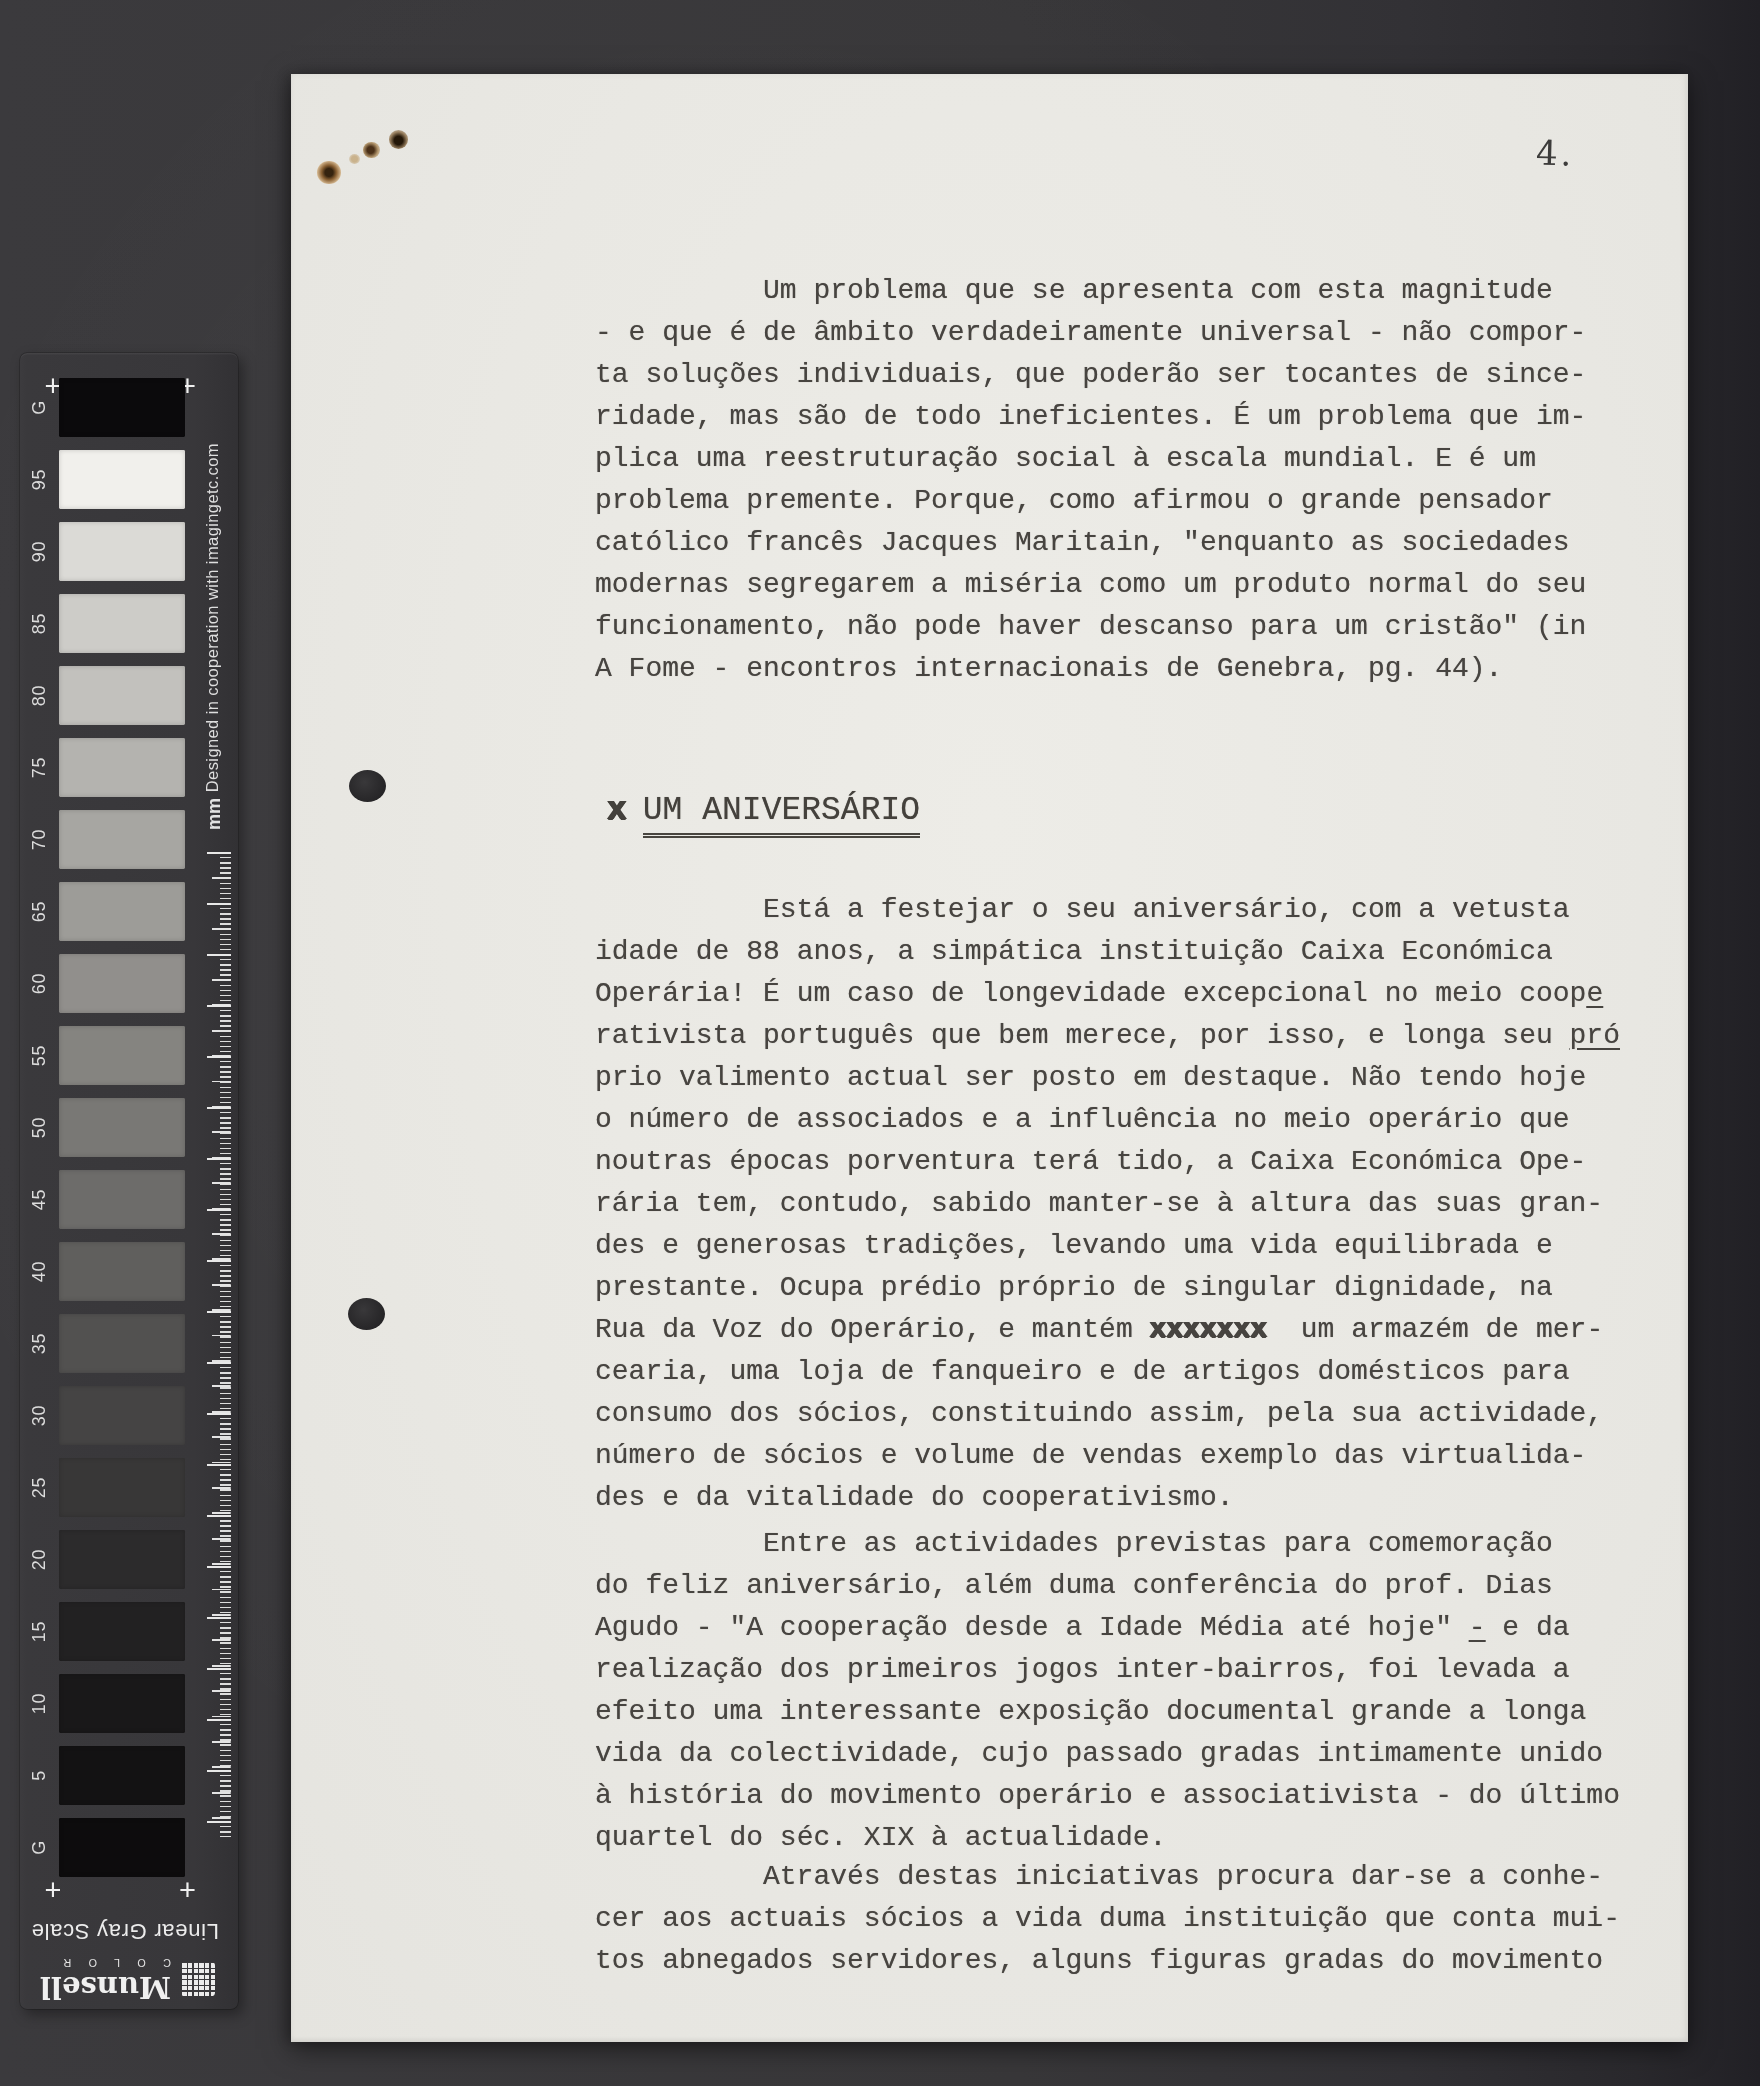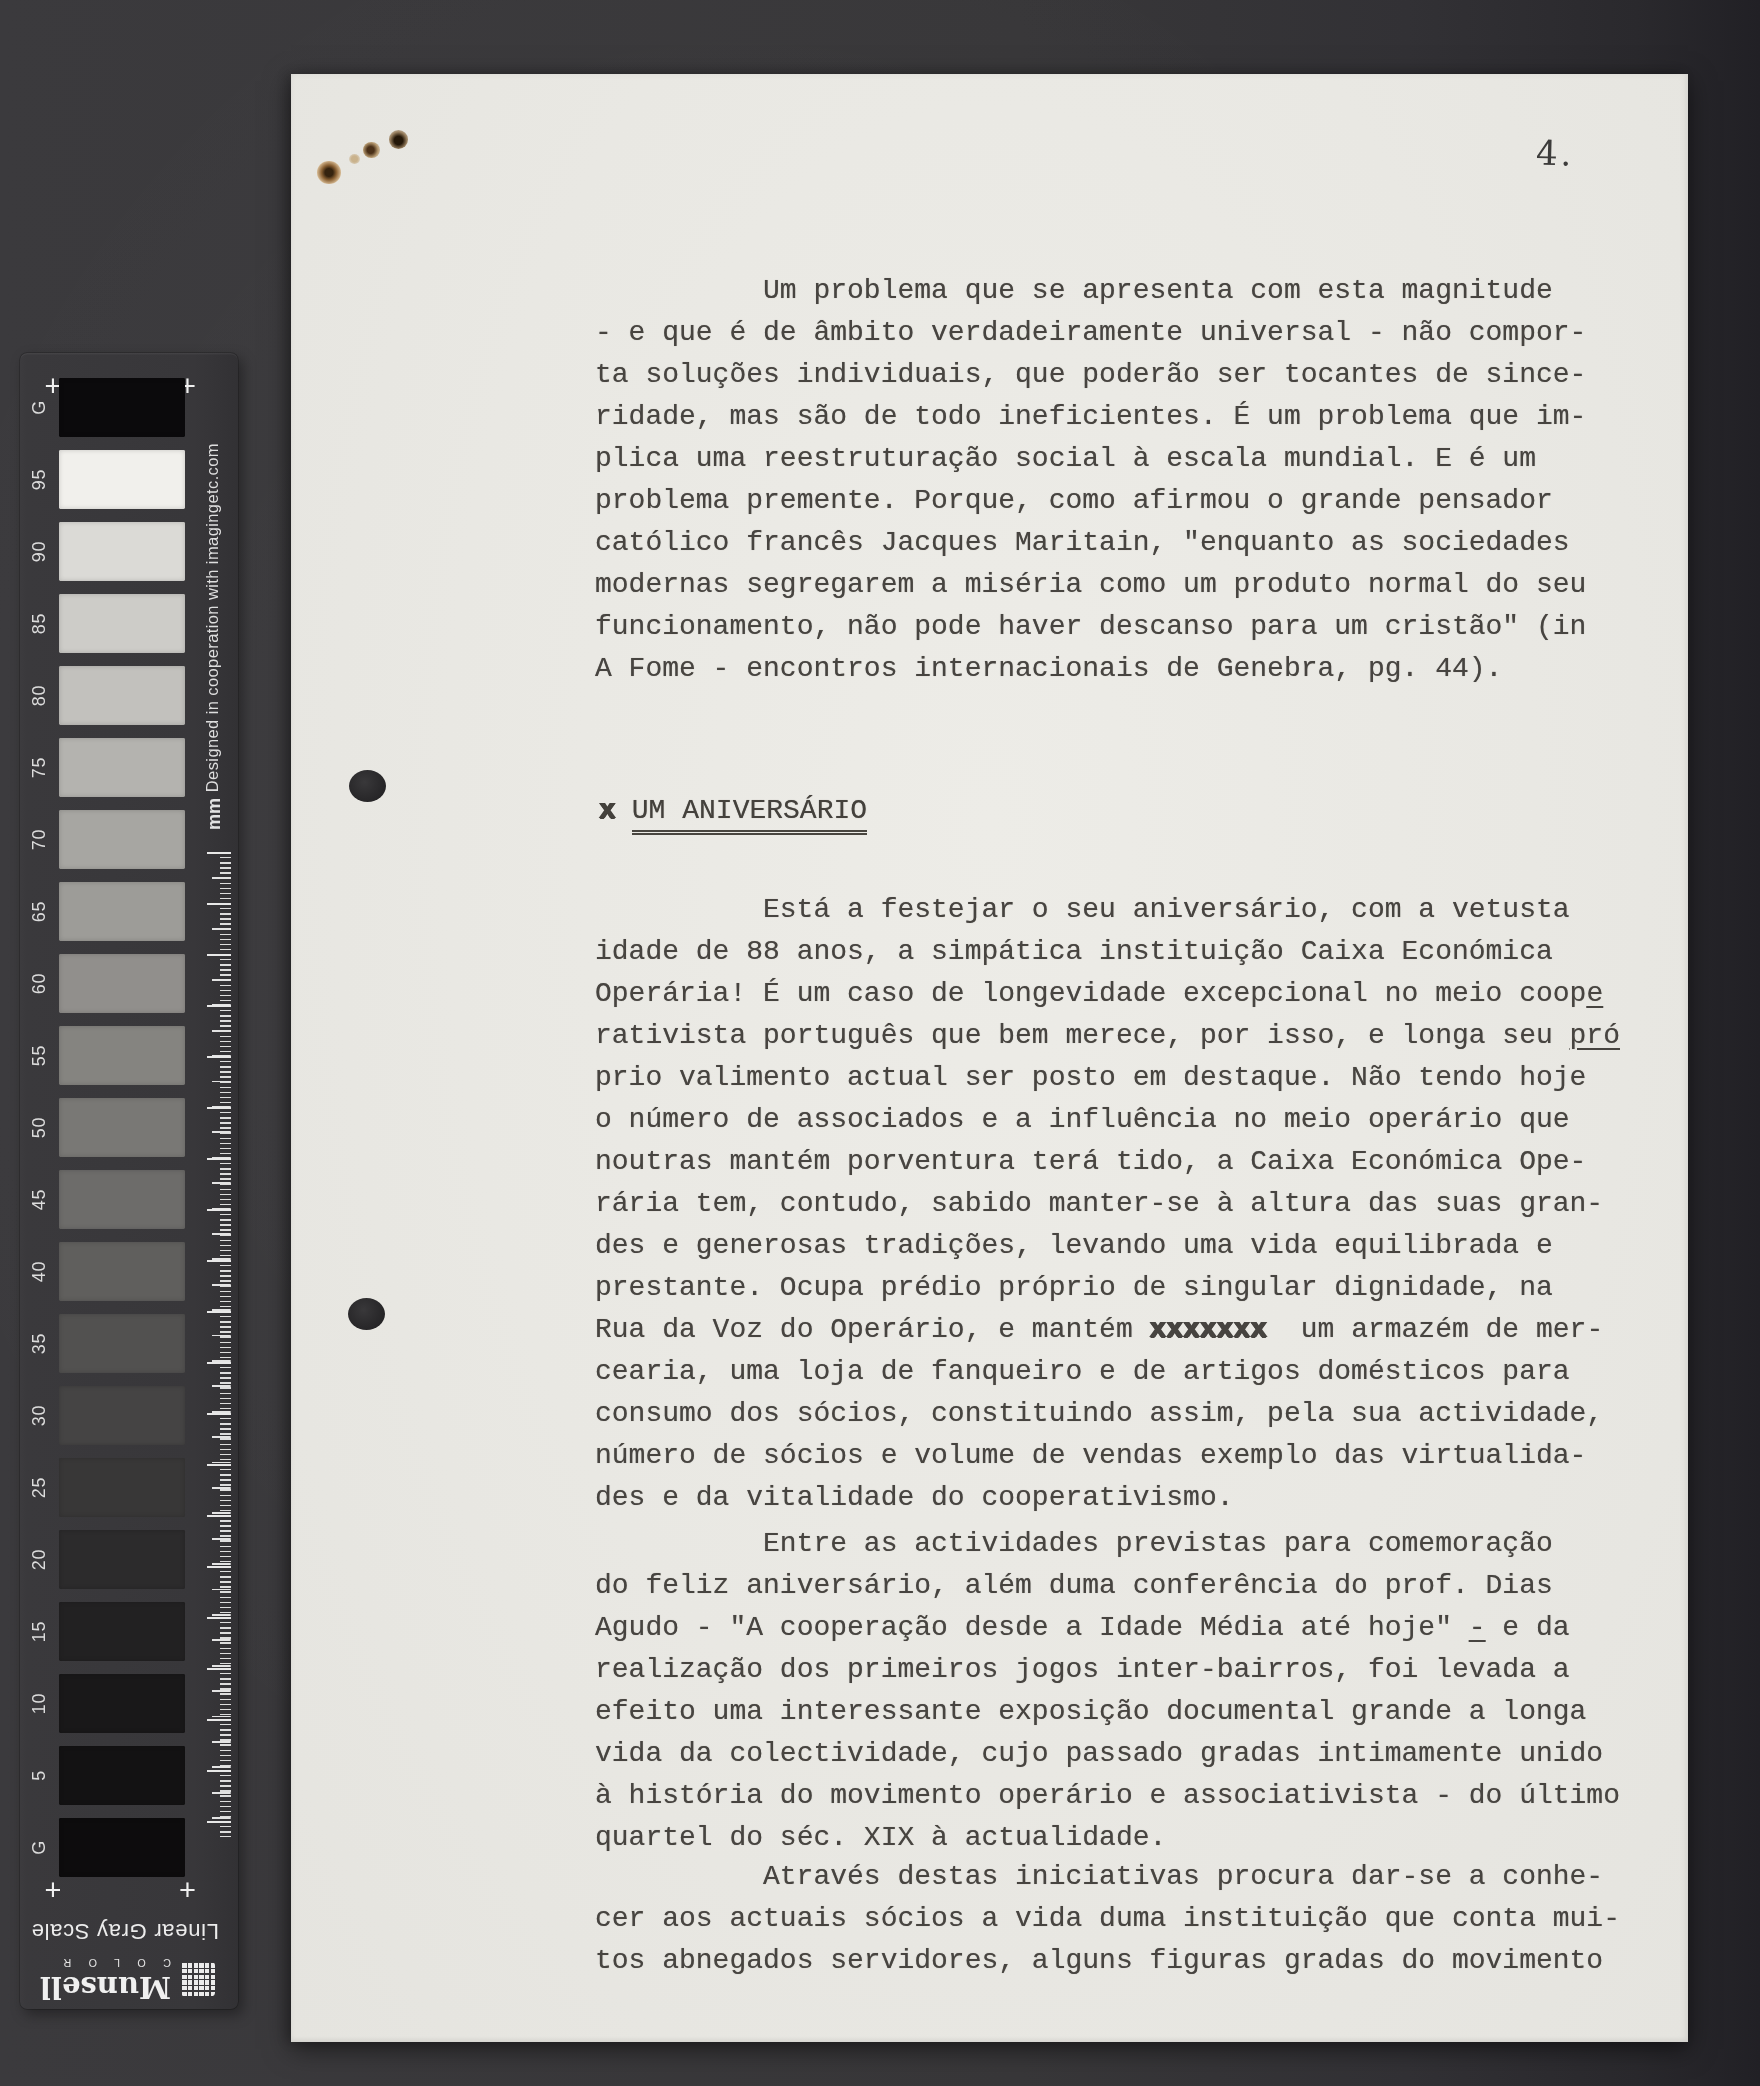--- a/index.html
+++ b/index.html
@@ -105,23 +105,23 @@
     font-family:"Liberation Mono","DejaVu Sans Mono", monospace;
     font-size:28px; line-height:42px; color:#474440;
     text-shadow:0 0 0.7px rgba(63,60,55,0.55);
   }
   .tline{white-space:pre; height:42px;}
   .para.indent .tline:first-child{text-indent:10ch;}
   .p1{top:196px;} .p2{top:815px;} .p3{top:1449px;} .p4{top:1782px;}
   .s-u{text-decoration:underline; text-decoration-thickness:2.2px; text-underline-offset:5px;}
   .s-x{font-weight:bold; text-shadow:1.1px 0 currentColor, -1.1px 0 currentColor, 0 0.9px currentColor;}
   .heading{
-    position:absolute; left:308px; top:719px;
+    position:absolute; left:316px; top:719px;
     font-family:"Liberation Mono","DejaVu Sans Mono", monospace;
-    font-size:28px; line-height:36px; color:#44413c;
+    font-size:33px; line-height:36px; color:#44413c;
     text-shadow:0 0 0.7px rgba(60,57,52,0.6);
   }
   .heading .marker{margin-right:16px;}
   .heading .title{border-bottom:5px double #48453f; padding-bottom:3.6px;}
 </style>
 </head>
 <body>
 
 <div id="stage">
 
@@ -305,21 +305,21 @@
       <span class="marker s-x">x</span><span class="title">UM ANIVERSÁRIO</span>
     </div>
 
     <div class="para p2 body-text indent">
         <div class="tline"><span>Está a festejar o seu aniversário, com a vetusta</span></div>
         <div class="tline"><span>idade de 88 anos, a simpática instituição Caixa Económica</span></div>
         <div class="tline"><span>Operária! É um caso de longevidade excepcional no meio coop</span><span class="s-u">e</span></div>
         <div class="tline"><span>rativista português que bem merece, por isso, e longa seu </span><span class="s-u">pró</span></div>
         <div class="tline"><span>prio valimento actual ser posto em destaque. Não tendo hoje</span></div>
         <div class="tline"><span>o número de associados e a influência no meio operário que</span></div>
-        <div class="tline"><span>noutras mantém porventura terá tido, a Caixa Económica Ope-</span></div>
+        <div class="tline"><span>noutras épocas porventura terá tido, a Caixa Económica Ope-</span></div>
         <div class="tline"><span>rária tem, contudo, sabido manter-se à altura das suas gran-</span></div>
         <div class="tline"><span>des e generosas tradições, levando uma vida equilibrada e</span></div>
         <div class="tline"><span>prestante. Ocupa prédio próprio de singular dignidade, na</span></div>
         <div class="tline"><span>Rua da Voz do Operário, e mantém </span><span class="s-x">xxxxxxx</span><span>  um armazém de mer-</span></div>
         <div class="tline"><span>cearia, uma loja de fanqueiro e de artigos domésticos para</span></div>
         <div class="tline"><span>consumo dos sócios, constituindo assim, pela sua actividade,</span></div>
         <div class="tline"><span>número de sócios e volume de vendas exemplo das virtualida-</span></div>
         <div class="tline"><span>des e da vitalidade do cooperativismo.</span></div>
       </div>
     <div class="para p3 body-text indent">

